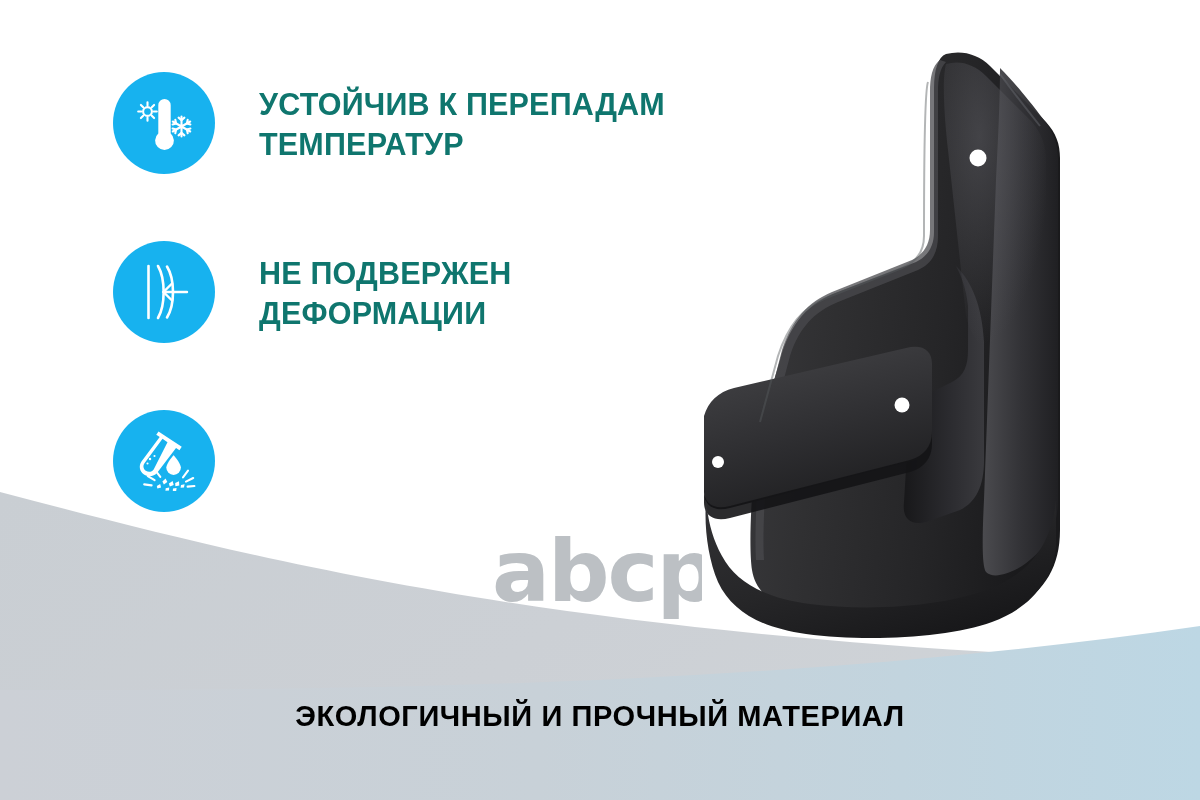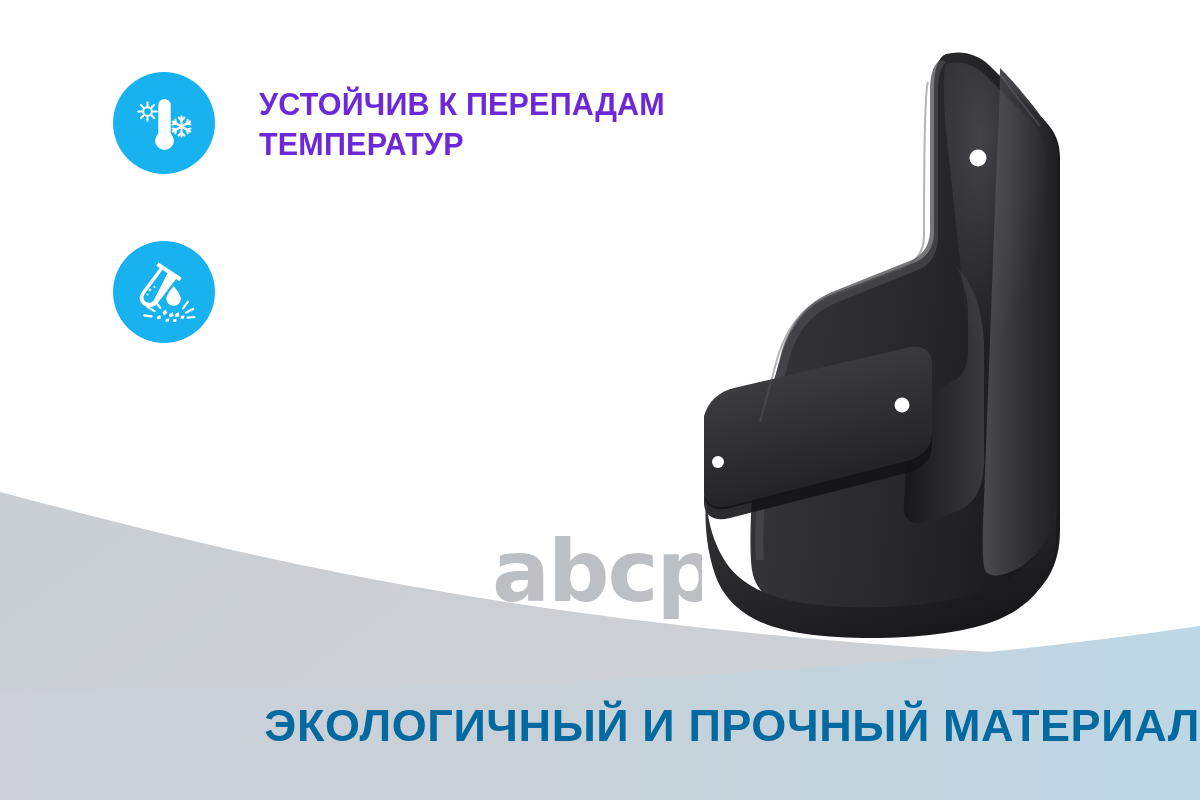--- a/index.html
+++ b/index.html
@@ -76,37 +76,37 @@
   .feature-badge svg { display:block; width: 70px; height: 70px; }
 
   .feature-text {
     flex: 1 1 auto;
     margin-left: 44px;
     padding-top: 13px;
     font-size: 30.5px;
     font-weight: bold;
     line-height: 1.30;
     letter-spacing: 0.2px;
-    color: #6d28d9;
+    color: #0f766e;
     white-space: pre-line;
     text-transform: uppercase;
   }
   .feature-3 .feature-text { padding-top: 9px; }
 
   
   #banner-title {
     position: absolute;
     left: 0;
     right: 0;
     top: 700px;
-    text-align: right;
-    font-size: 45px;
+    text-align: center;
+    font-size: 29px;
     font-weight: bold;
     letter-spacing: 0.6px;
-    color: #0369a1;
+    color: #000000;
     z-index: 7;
     text-transform: uppercase;
   }
 </style>
 </head>
 <body>
 
 <div id="canvas">
 
   <svg class="bg-layer" viewBox="0 0 1200 800" preserveAspectRatio="none" xmlns="http://www.w3.org/2000/svg">
@@ -279,20 +279,38 @@
                      M57.9,41.6 L58.7,45.2 M57.9,41.6 L61.4,40.6
                      M47.1,41.6 L43.6,40.6 M47.1,41.6 L46.3,45.2
                      M57.9,35.4 L61.4,36.4 M57.9,35.4 L58.7,31.8"></path>
           </g>
         </svg>
       </div>
       <div class="feature-text">УСТОЙЧИВ К ПЕРЕПАДАМ
 ТЕМПЕРАТУР</div>
     </div>
 
+    <div class="feature feature-2">
+      <div class="feature-badge">
+        <svg viewBox="0 0 70 70" xmlns="http://www.w3.org/2000/svg" fill="none" stroke="#ffffff" stroke-width="2.6" stroke-linecap="round">
+
+          <path d="M19.5,9 V61"></path>
+
+          <path d="M29,9 C36.5,22 36.5,48 29,61"></path>
+          <path d="M38,9.5 C46,22.5 46,47.5 38,60.5"></path>
+
+          <g stroke-width="2.4">
+            <path d="M58,35 H34.5"></path>
+            <path d="M43,26.5 L34.5,35 L43,43.5"></path>
+          </g>
+        </svg>
+      </div>
+      <div class="feature-text">НЕ ПОДВЕРЖЕН
+ДЕФОРМАЦИИ</div>
+    </div>
 
     <div class="feature feature-3">
       <div class="feature-badge">
         <svg viewBox="0 0 70 70" xmlns="http://www.w3.org/2000/svg">
           <g fill="#ffffff">
 
             <path d="M44.3,7.8 L55.2,16.2 L52.7,19.4 L49.4,16.9
                      L29.1,40.1 C25.6,44.0 19.7,44.5 15.6,41.3
                      C11.4,38.0 10.7,32.1 14.0,28.1
                      L33.9,4.9 L30.6,2.4 L33.1,-0.8 L44.3,7.8 Z

